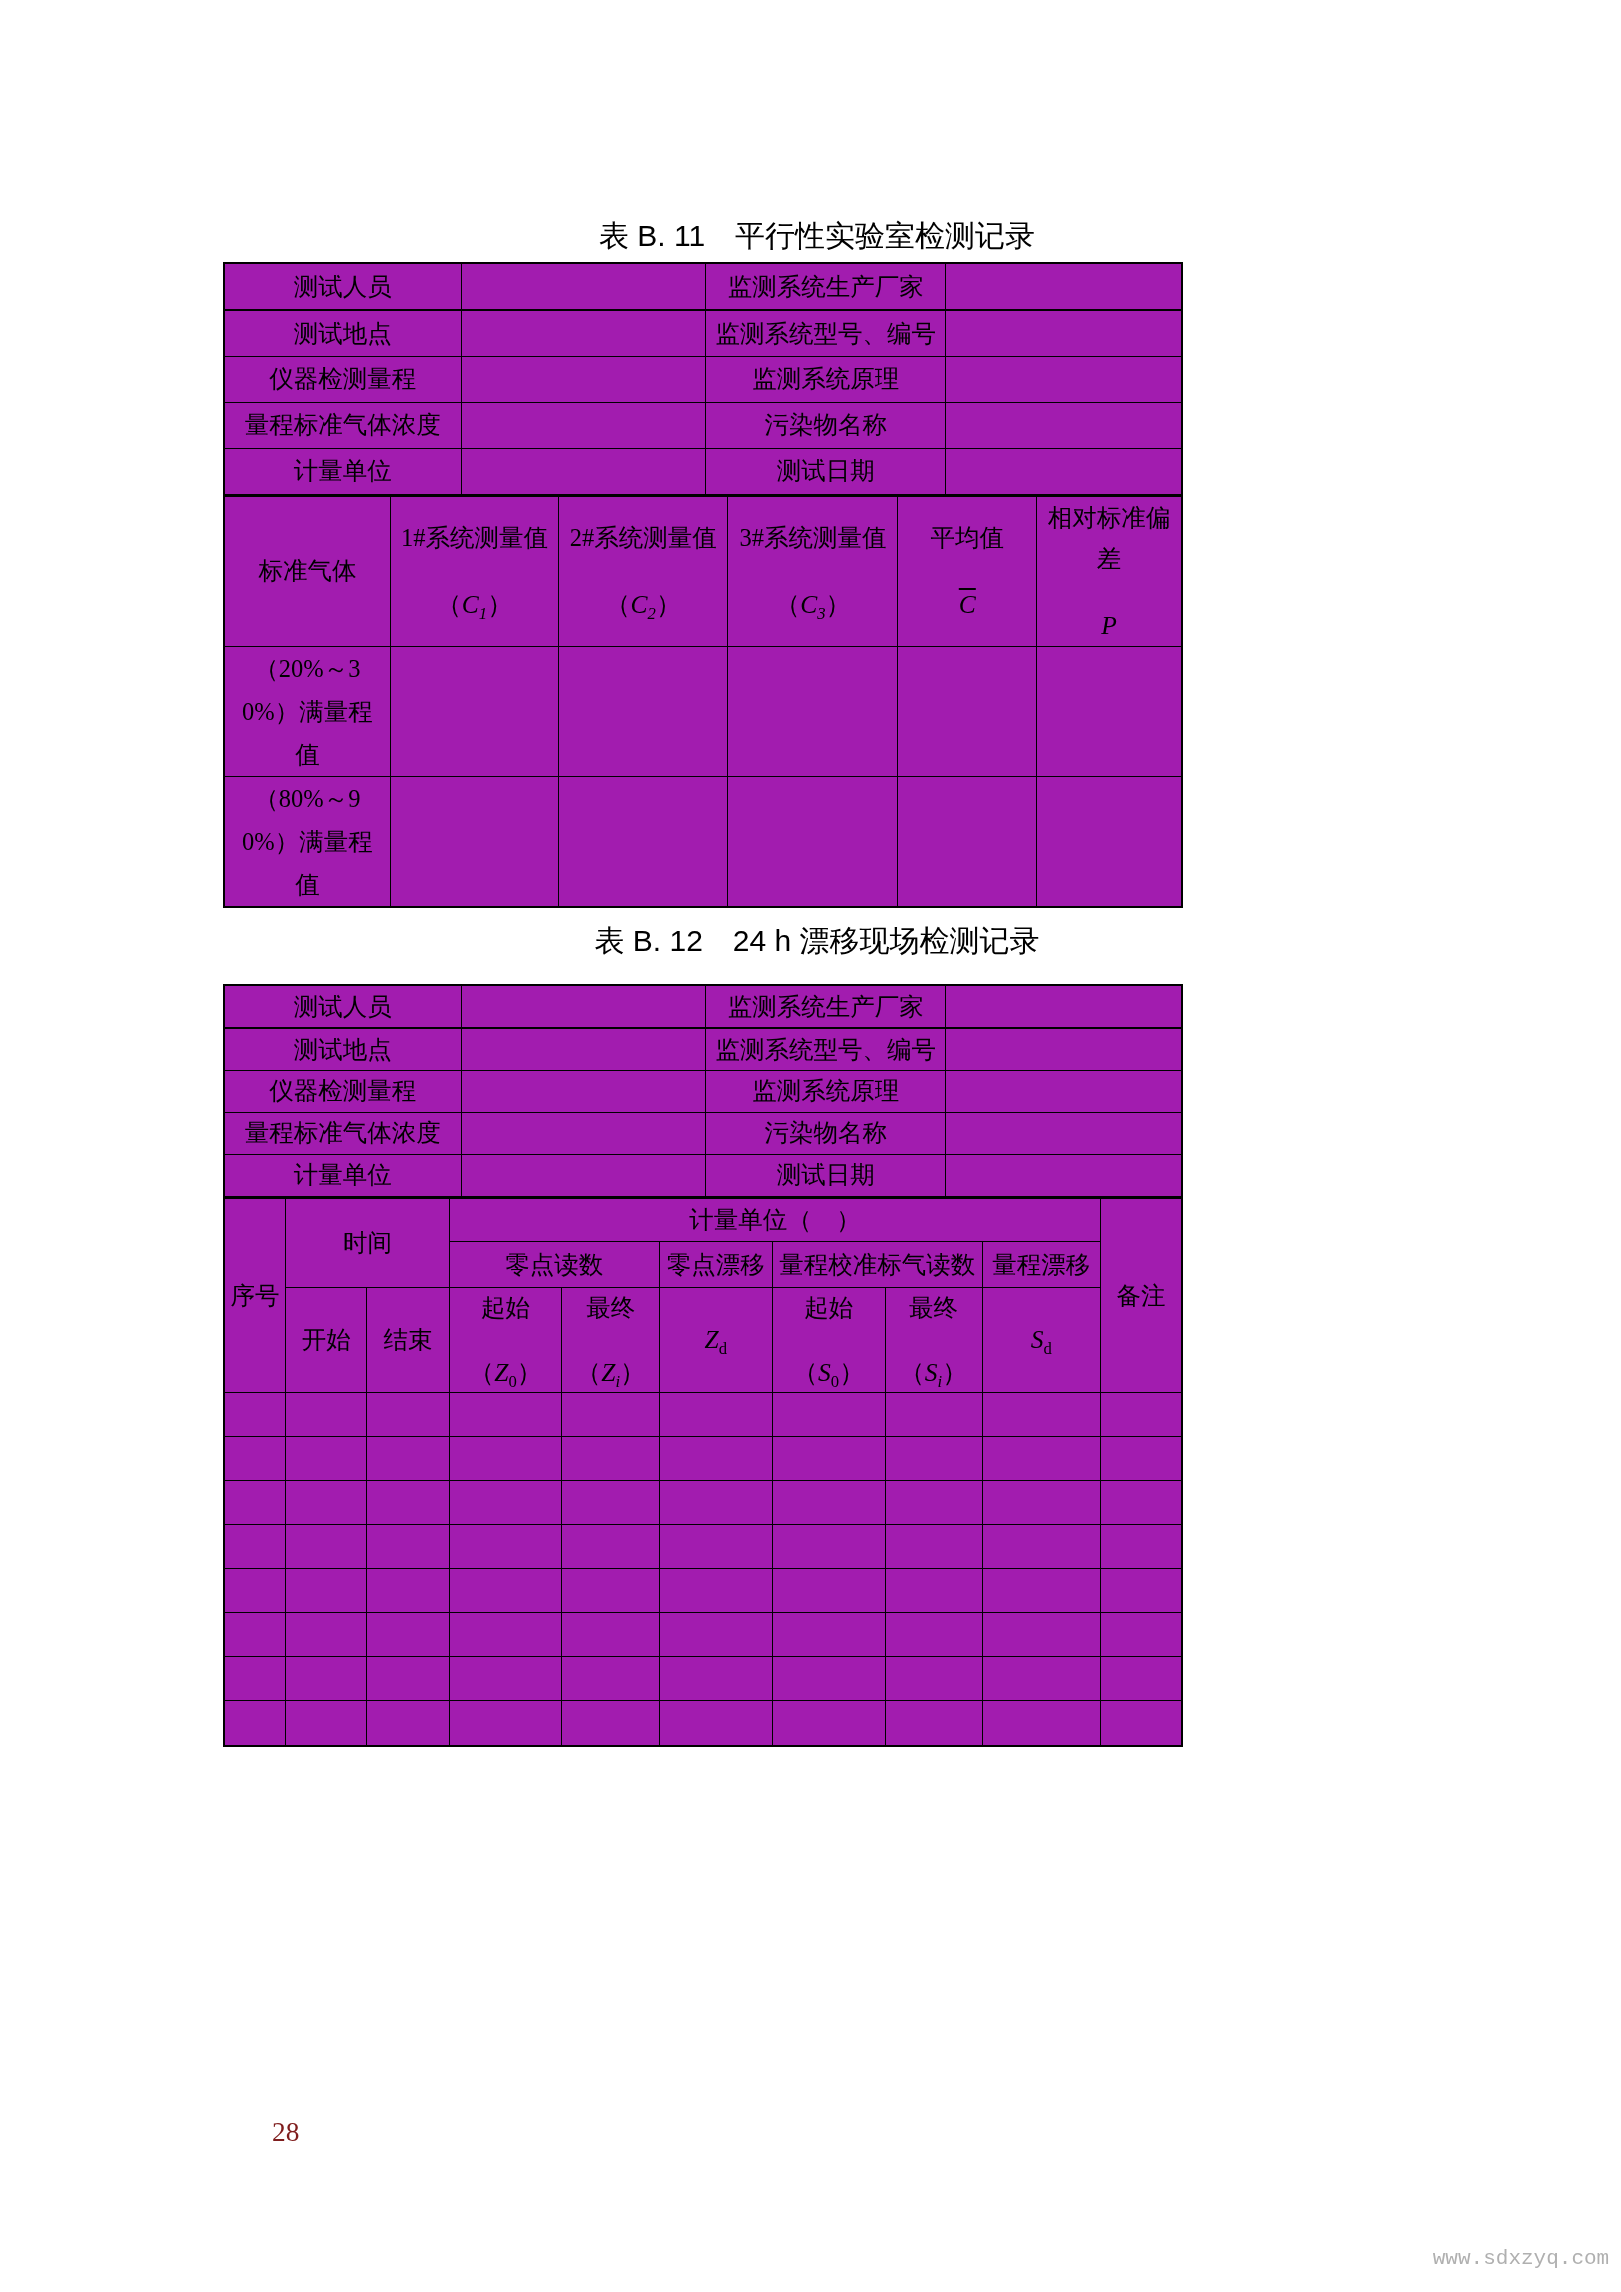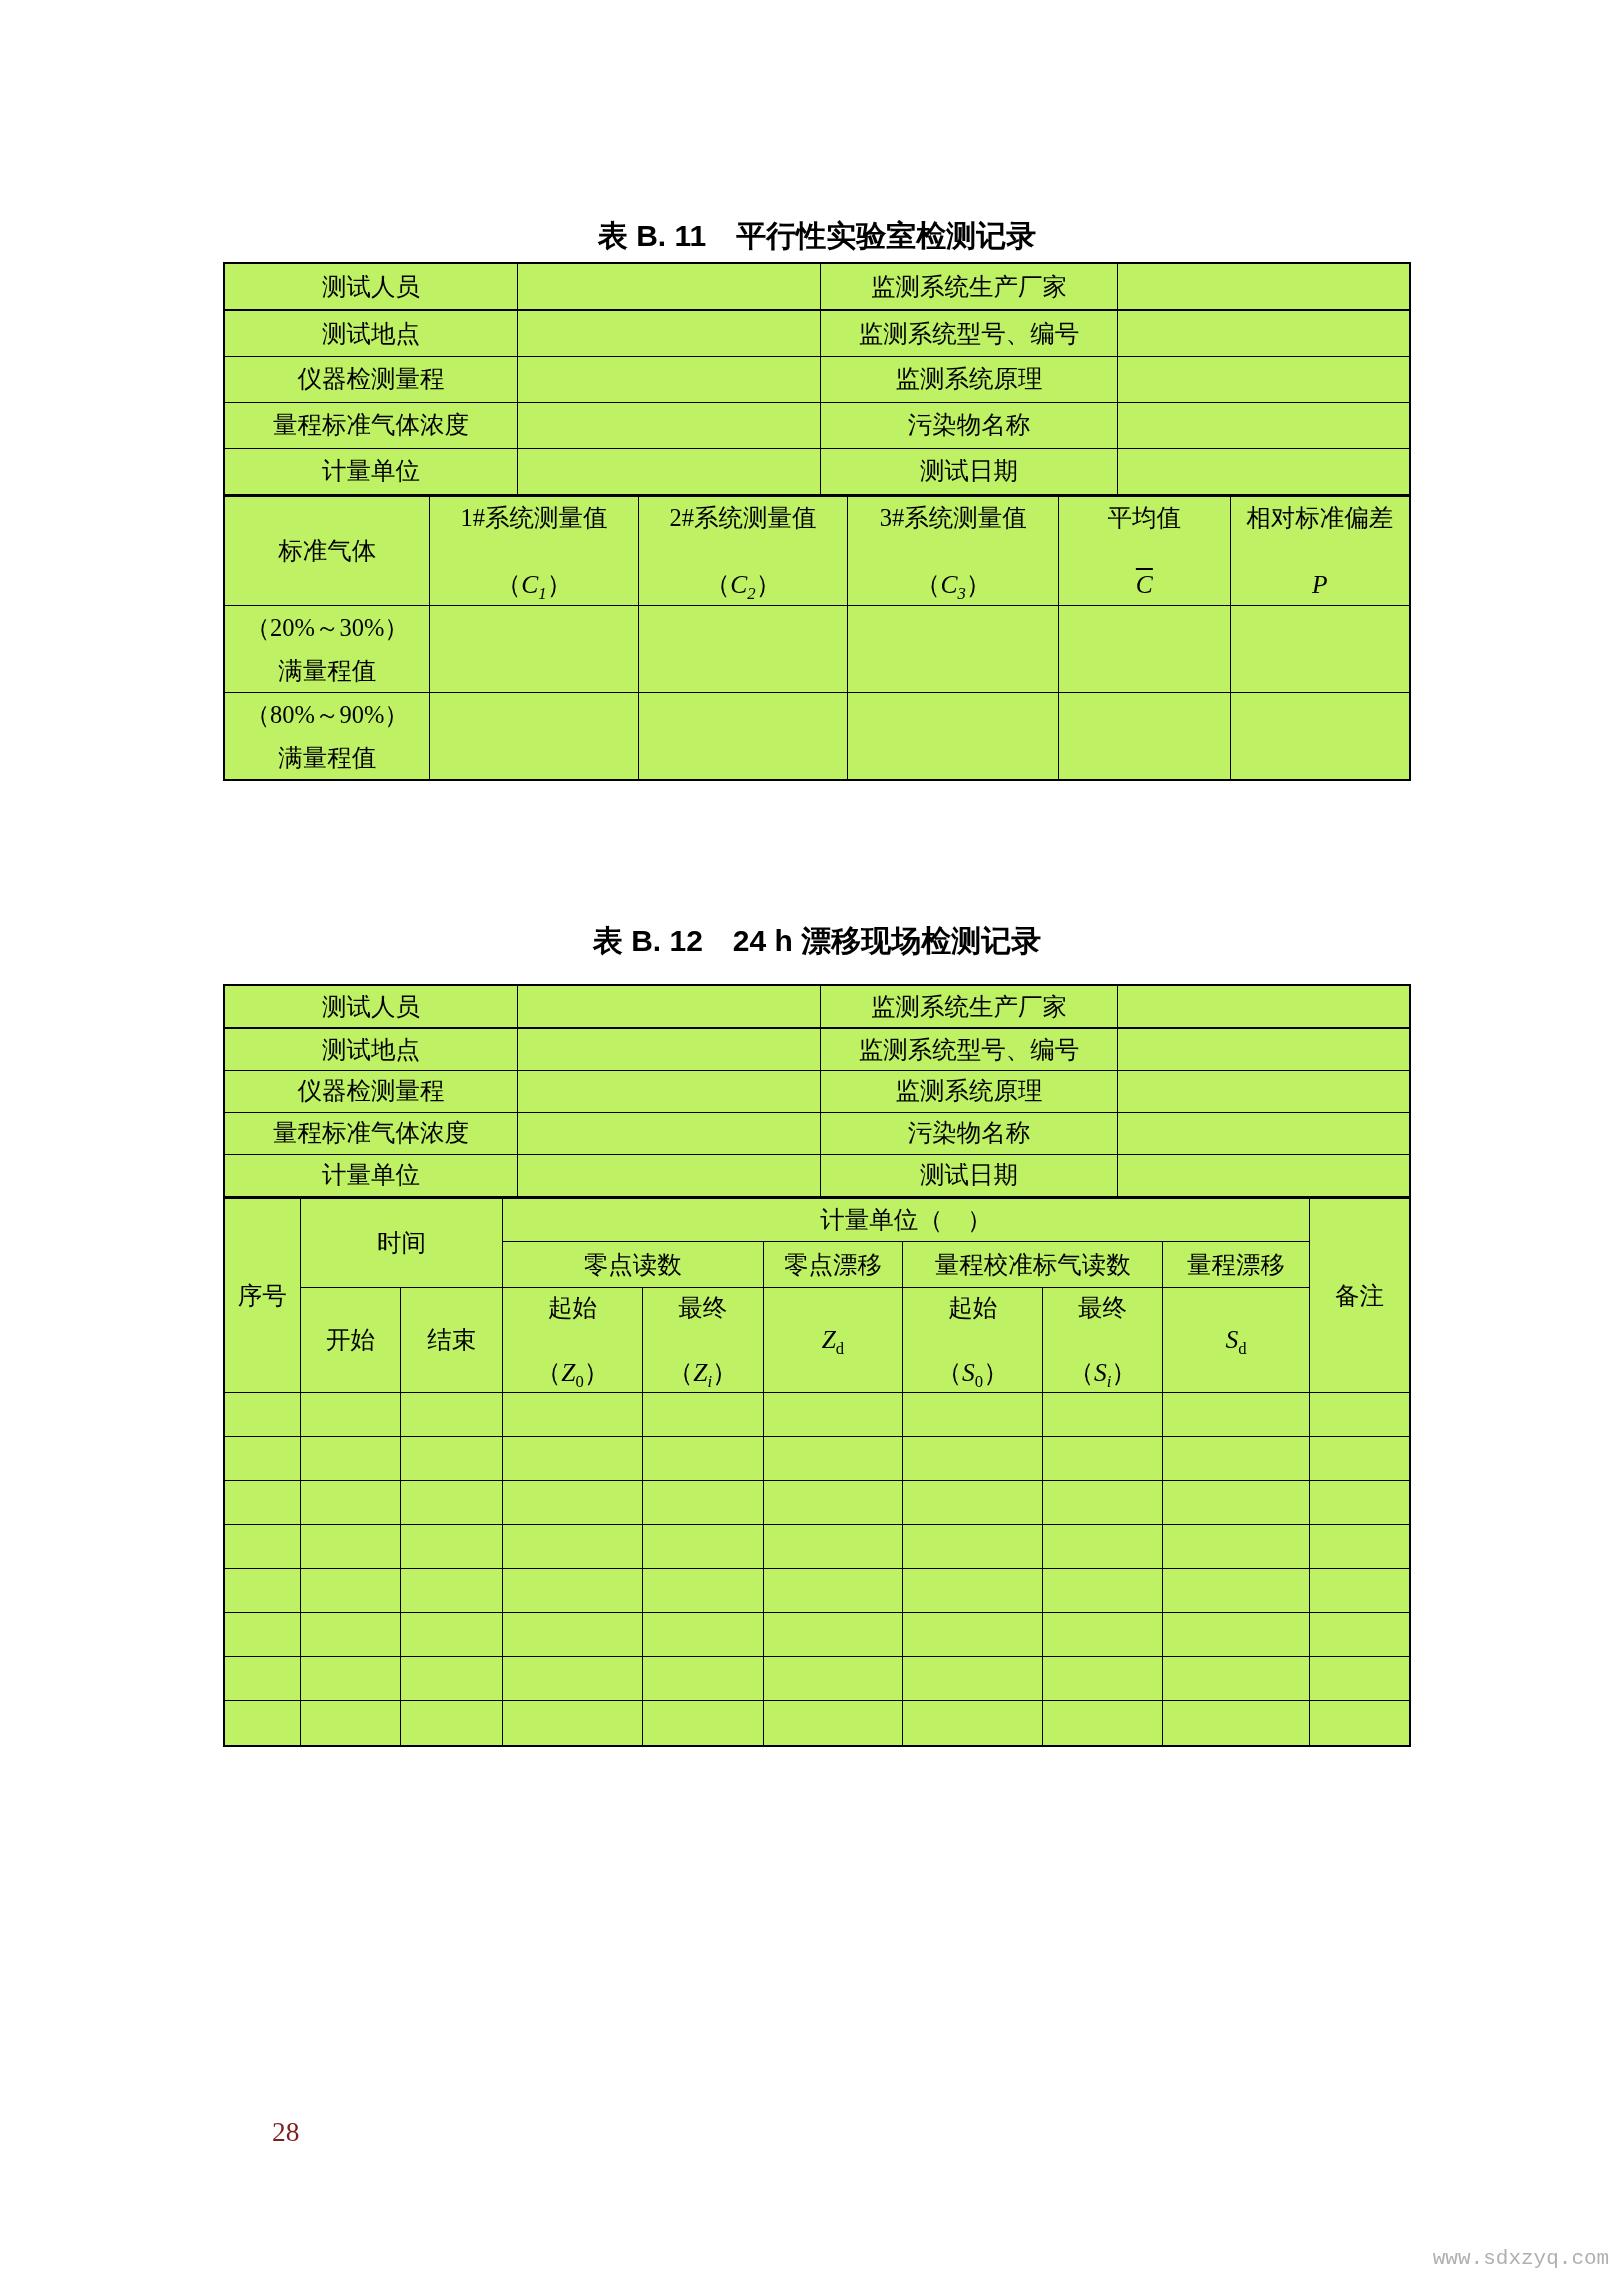--- a/index.html
+++ b/index.html
@@ -5,26 +5,26 @@
   * { margin:0; padding:0; box-sizing:border-box; }
   html,body { background:#ffffff; }
   .page {
     position:relative; width:1621px; height:2293px; background:#ffffff;
     font-family:"Liberation Serif","DejaVu Serif",serif; color:#000;
     overflow:hidden;
   }
   .tbl-title {
     position:absolute; left:223px; width:1188px; text-align:center;
     font-family:"Liberation Sans","DejaVu Sans",sans-serif;
-    font-weight:700; font-size:30px; color:#000; white-space:pre;
+    font-weight:400; font-size:30px; color:#000; white-space:pre;
   }
   #title1 { top:216px; }
   #title2 { top:921px; }
 
-  .tw { position:absolute; left:223px; width:1188px; border:2.9px solid #000; background:#bef264; }
+  .tw { position:absolute; left:223px; width:960px; border:2.9px solid #000; background:#a21caf; }
   #t1 { top:262px; }
   #t2 { top:984px; }
 
   table { width:100%; border-collapse:collapse; table-layout:fixed; }
   th,td {
     border:1px solid #000; font-weight:400; text-align:center; vertical-align:middle;
     font-size:24.5px; line-height:1.35; padding:0 3.9px; overflow:hidden;
   }
   tr > *:first-child { border-left:none; }
   tr > *:last-child  { border-right:none; }

